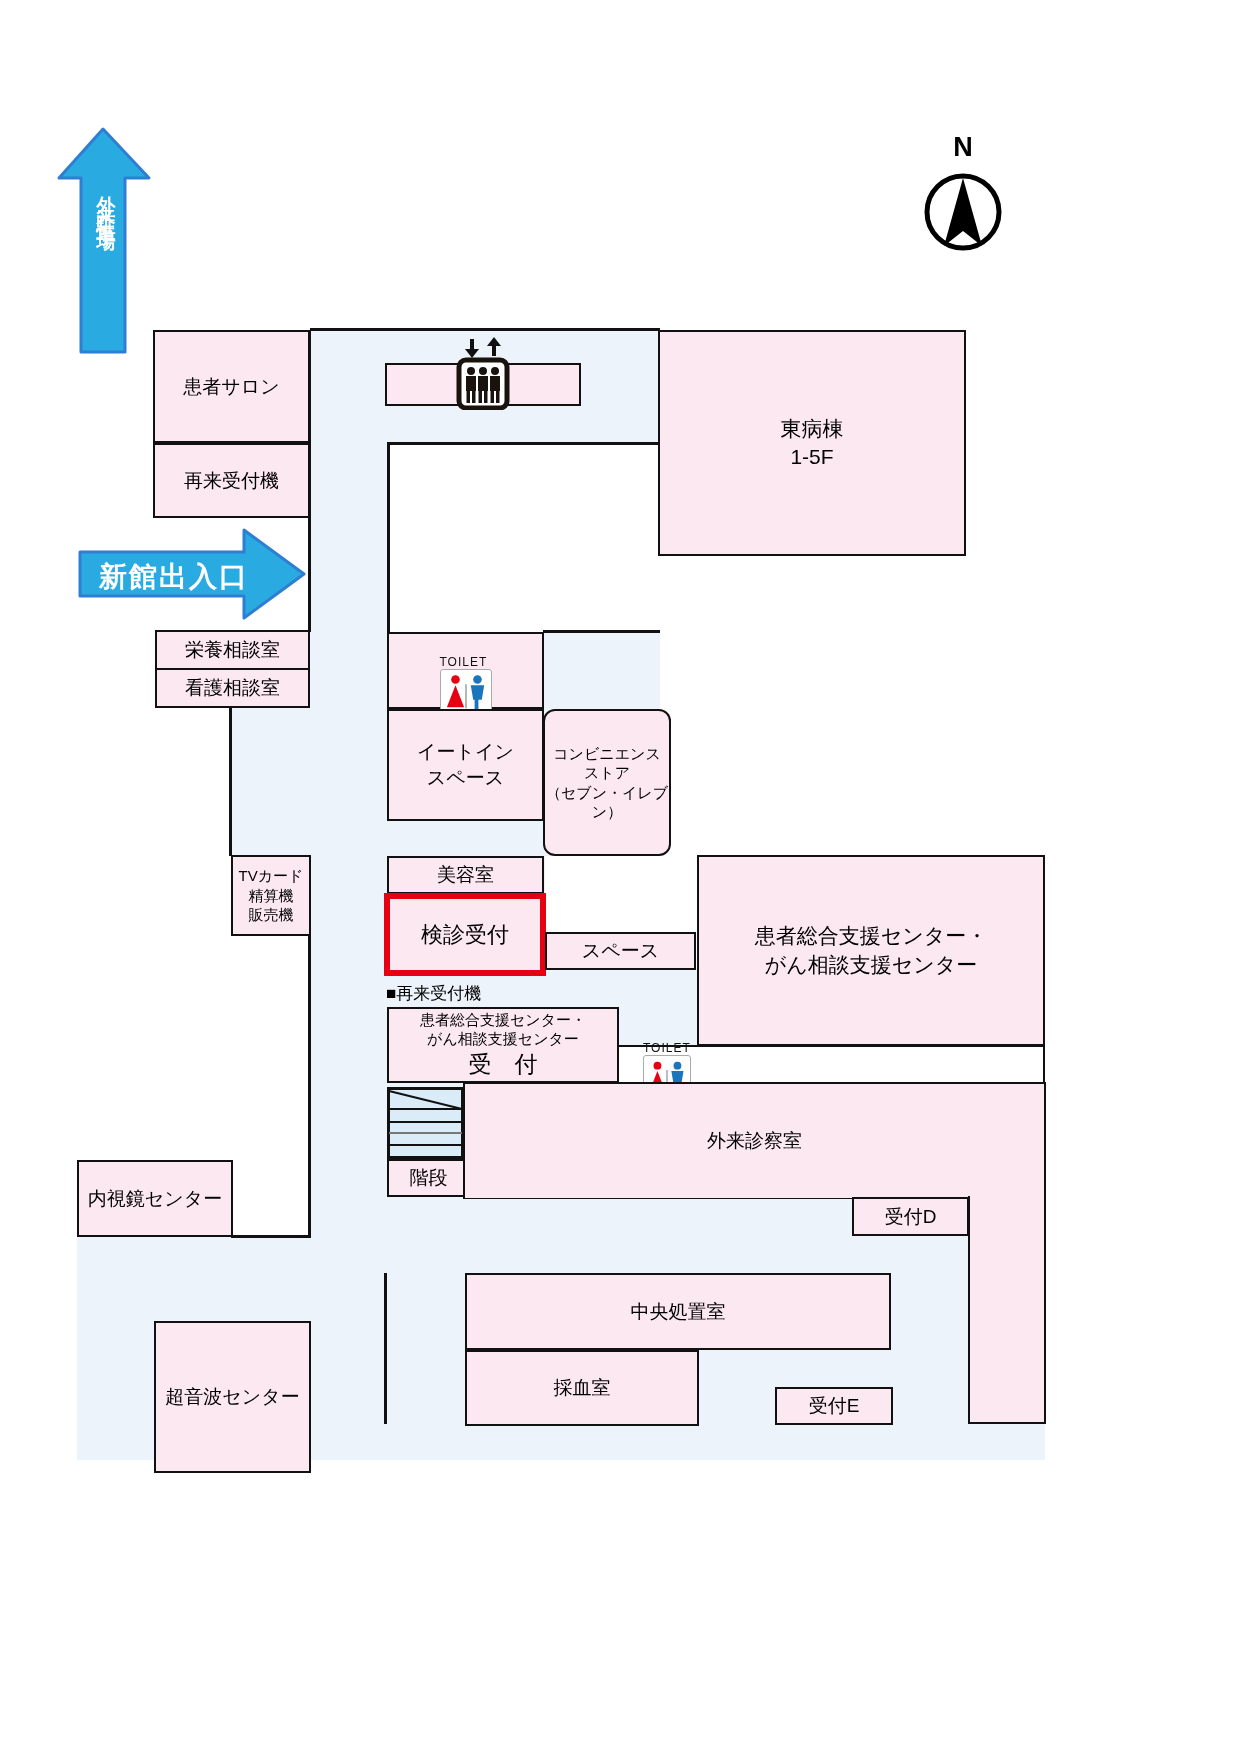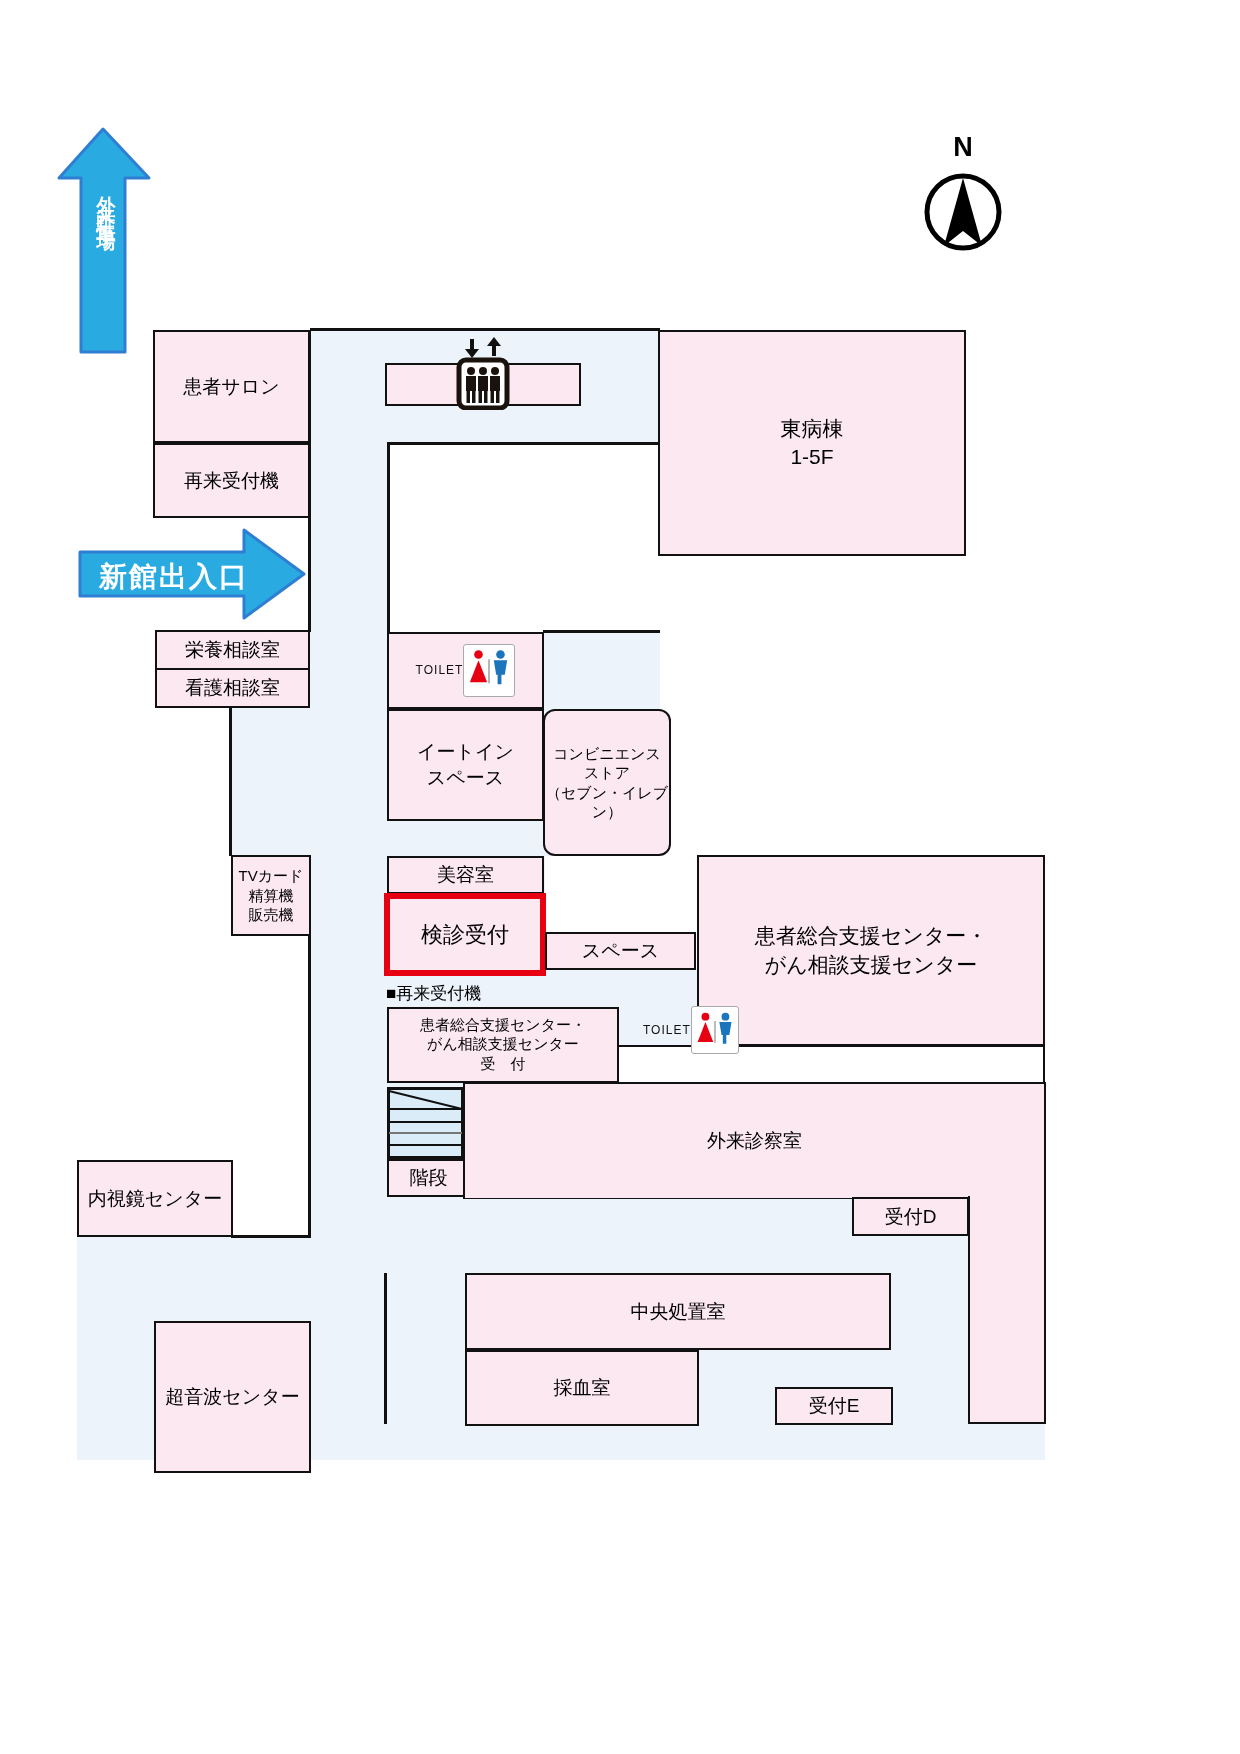--- a/index.html
+++ b/index.html
@@ -12,22 +12,22 @@
   .floor{background:var(--floor);}
   .void{background:#ffffff;}
   .wall{background:#111;}
   .room{background:var(--room);border:2px solid #111;display:flex;align-items:center;justify-content:center;
         text-align:center;font-size:19px;line-height:1.35;}
   .room span{white-space:pre-line;}
   .room.sm{font-size:15px;line-height:1.3;}
   .room.highlight{border:6px solid var(--highlight);font-size:22px;}
   .note{font-size:17px;}
   .reception-box{flex-direction:column;font-size:15px;line-height:1.25;}
-  .reception-box .big{font-size:15px;margin-top:2px;}
-  .toilet{display:flex;flex-direction:row;align-items:center;}
+  .reception-box .big{font-size:23px;margin-top:2px;}
+  .toilet{display:flex;flex-direction:column;align-items:flex-start;margin-top:36px;}
   .toilet .tlabel{font-size:12px;letter-spacing:1px;color:#111;line-height:1;margin-bottom:1px;}
   .toilet .panel{background:#fff;border:1px solid #aaa;border-radius:3px;padding:2px 3px;}
   .arrow-text{position:absolute;color:#fff;font-weight:bold;}
   .vtext{writing-mode:vertical-rl;text-orientation:upright;font-size:19px;letter-spacing:9px;}
 </style>
 </head>
 <body>
 
 <div class="canvas">
 

